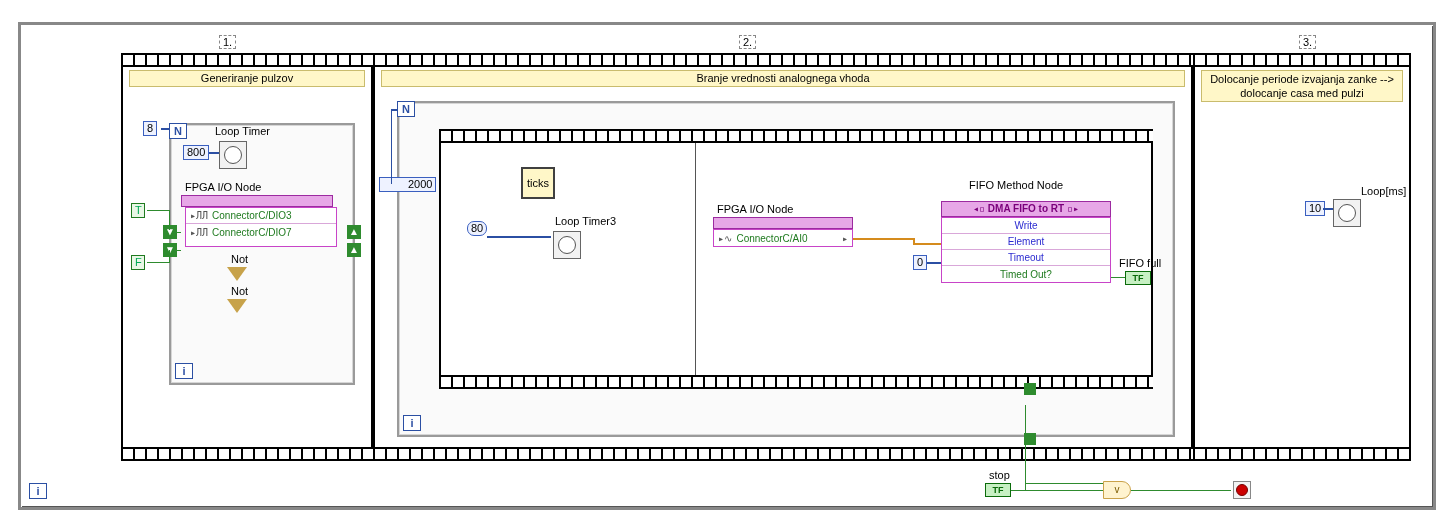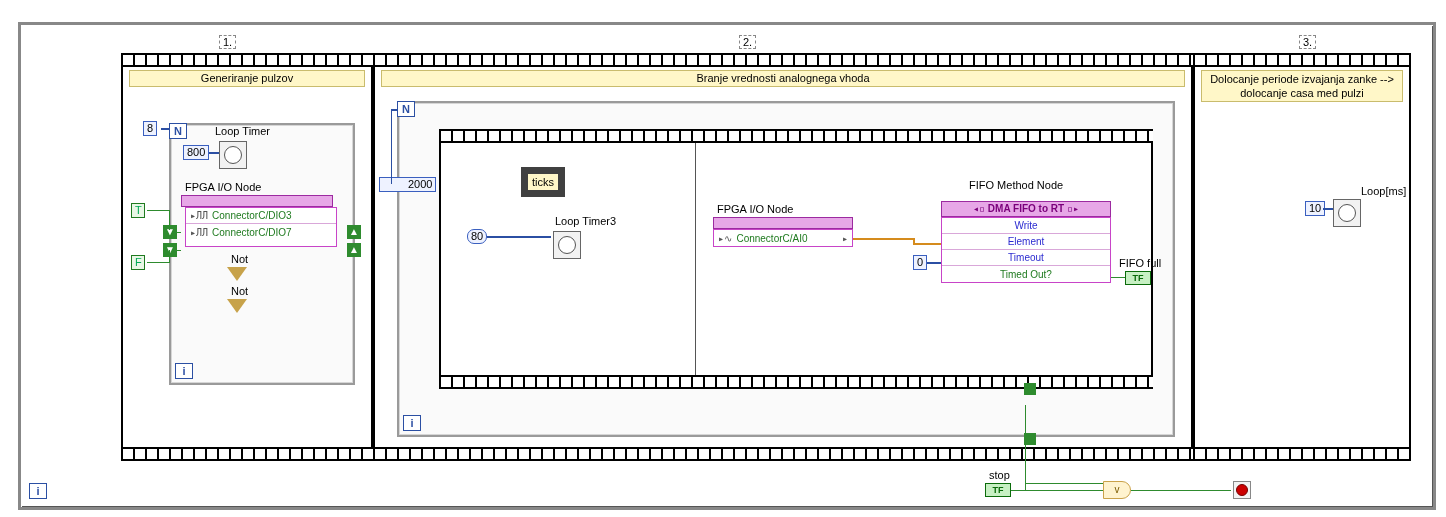--- a/index.html
+++ b/index.html
@@ -298,22 +298,22 @@
 
         <div class="seq-frame" style="left:64px; top:62px; width:714px; height:260px;">
           <div class="film-top"></div>
             <div class="film-bot"></div>
             <div class="film-left"></div>
             <div class="film-right"></div>
           <div class="seq-inner">
 
             <div style="position:absolute; left:254px; top:0; bottom:0; width:1px; background:#555;"></div>
 
-            <div class="free-label" style="left:80px; top:24px; border:7px solid #404040; background:#fff7c8; padding:2px 4px;">ticks</div>
-            <div class="const" style="left:26px; top:86px;border-radius:7px;">80</div>
+            <div class="free-label" style="left:80px; top:24px; border:2px solid #404040; background:#fff7c8; padding:8px 4px;">ticks</div>
+            <div class="const" style="left:26px; top:78px;border-radius:7px;">80</div>
             <div class="wire-blue" style="left:46px; top:93px; width:64px; height:2px;"></div>
             <div class="node-label" style="left:114px; top:72px;">Loop Timer3</div>
             <div class="timer-icon" style="left:112px; top:88px;"></div>
 
             <div class="node-label" style="left:276px; top:60px;">FPGA I/O Node</div>
             <div class="pink-head" style="left:272px; top:74px; width:140px; height:12px;"></div>
             <div class="io-body" style="left:272px; top:86px; width:140px; height:18px;">
               <div class="io-row">
                   <span class="sq">▸∿</span>
                   <span>ConnectorC/AI0</span>

